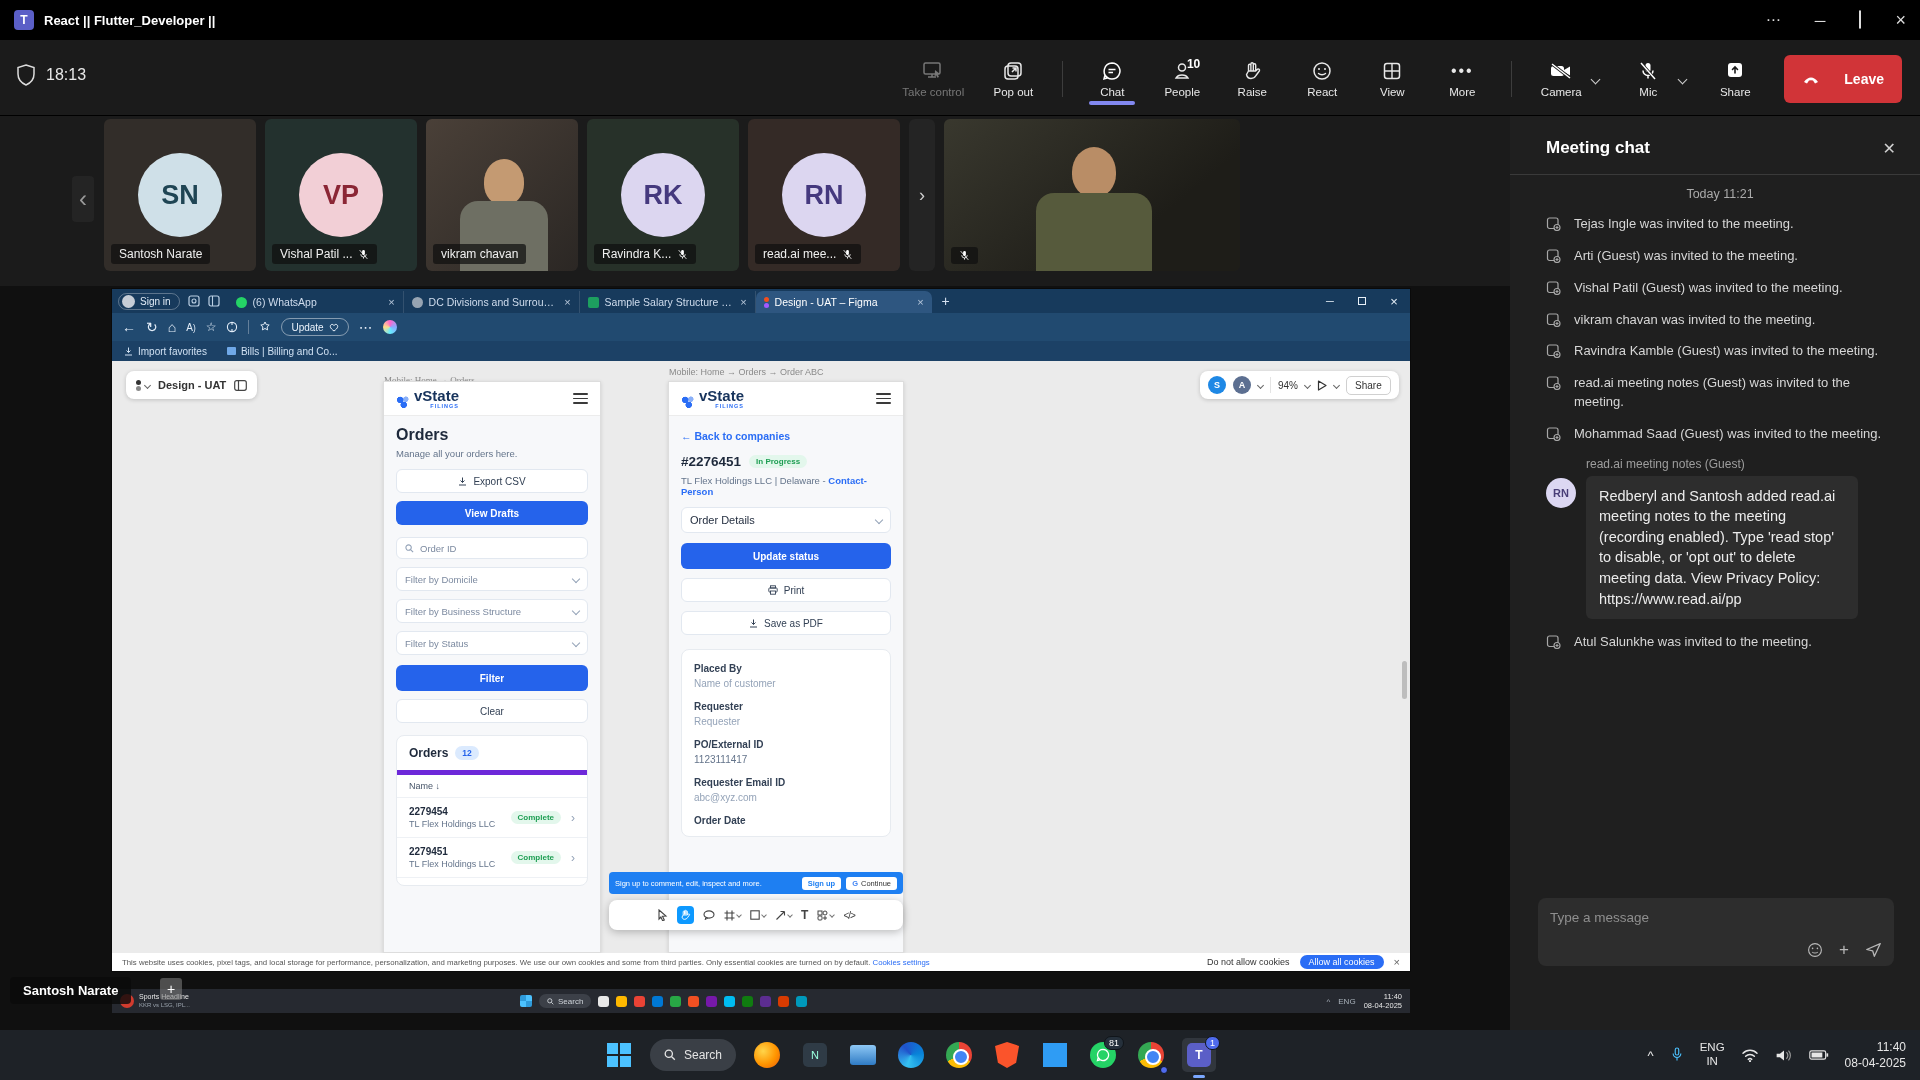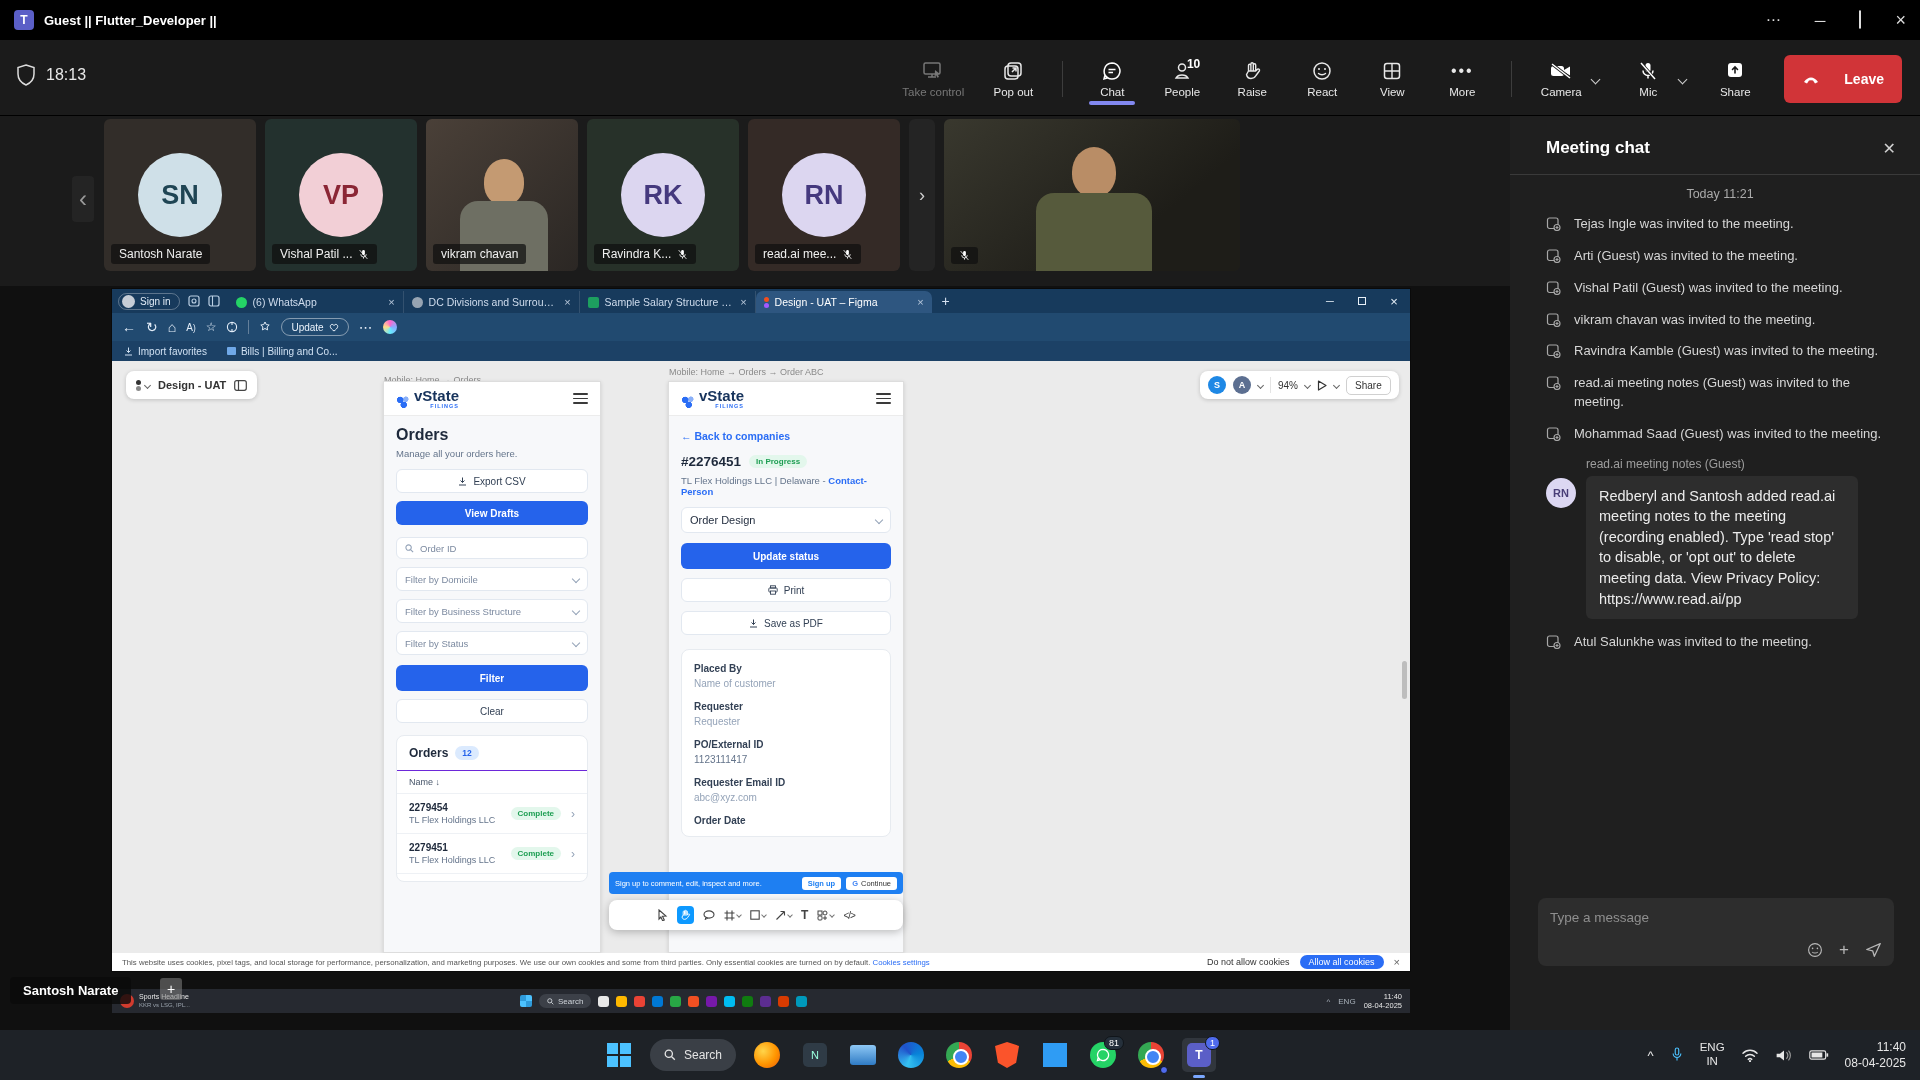--- a/index.html
+++ b/index.html
@@ -166,21 +166,21 @@
   .chrome-ic { width:26px; height:26px; border-radius:50%; background:conic-gradient(#ea4335 0 120deg, #fbbc05 120deg 240deg, #34a853 240deg 360deg); position:relative; }
   .chrome-ic::after { content:""; position:absolute; left:7px; top:7px; width:12px; height:12px; border-radius:50%; background:#4285f4; border:2px solid #fff; }
   .active-app { background:#31363d; }
   .active-app::after { content:""; position:absolute; bottom:-6px; left:11px; width:12px; height:3px; border-radius:2px; background:#7aa7ff; }
 </style>
 </head>
 <body>
 
 <div class="titlebar">
   <div class="teams-logo">T</div>
-  <div class="tb-title">Guest || Flutter_Developer ||</div>
+  <div class="tb-title">React || Flutter_Developer ||</div>
   <div class="tb-right">
     <span class="glyph">⋯</span>
     <span class="glyph">─</span>
     <span><span class="win-max-box"></span></span>
     <span class="glyph" style="font-size:18px;">×</span>
   </div>
 </div>
 
 <div class="meetbar">
   <div class="timerwrap">
@@ -497,21 +497,21 @@
         <span style="width:1px;height:16px;background:#e4e4e4;"></span>
         <span class="fg-zoom">94%</span>
         <span class="fg-chev"></span>
         <svg width="10" height="11" viewBox="0 0 10 11">
             <path d="M1.5 1 L9 5.5 1.5 10z" fill="none" stroke="#333" stroke-width="1.2" stroke-linejoin="round"></path>
           </svg>
         <span class="fg-chev"></span>
         <span class="fg-share">Share</span>
       </div>
 
-      <div class="frame-label" style="left:272px; top:14px;">Mobile: Home → Orders</div>
+      <div class="frame-label" style="left:272px; top:14px;font-family:Liberation Serif, serif;">Mobile: Home → Orders</div>
       <div class="phone" style="left:271px; width:218px;">
         <div class="ph-head">
           <div class="brand">
             <span class="brand-mark"></span>
             <span style="display:flex;flex-direction:column;align-items:flex-end;">
               <span class="brand-name">vState</span>
               <span class="brand-sub">FILINGS</span>
             </span>
           </div>
           <div class="burger">
@@ -549,21 +549,21 @@
               <span>Filter by Status</span>
               <span class="fchev"></span>
             </div>
           <div class="btn btn-blue" style="height:26px; margin-top:10px;">Filter</div>
           <div class="btn btn-outline" style="height:24px; margin-top:8px;">Clear</div>
           <div class="card" style="margin-top:12px;">
             <div style="display:flex; align-items:center; gap:7px; padding:10px 12px;">
               <span style="font-size:12px; font-weight:bold; color:#1e293b;">Orders</span>
               <span style="background:#dbeafe; color:#2563eb; font-size:8.5px; font-weight:bold; border-radius:8px; padding:2px 7px;">12</span>
             </div>
-            <div style="border-top:1px solid #6d28d9; padding:6px 12px; font-size:9px; color:#475569;">
+            <div style="border-top:5px solid #6d28d9; padding:6px 12px; font-size:9px; color:#475569;">
               <span>Name</span> <span>↓</span>
             </div>
             <div style="border-top:1px solid #eef1f5; padding:8px 12px; display:flex; align-items:center;">
               <div style="flex:1;">
                 <div style="font-size:10px; font-weight:bold; color:#1e293b;">2279454</div>
                 <div style="font-size:9px; color:#64748b; margin-top:2px;">TL Flex Holdings LLC</div>
               </div>
               <span class="pill-green">Complete</span>
               <span class="row-chev" style="margin-left:10px;">›</span>
             </div>
@@ -599,21 +599,21 @@
         <div class="ph-body">
           <div style="font-size:10.5px; font-weight:bold; color:#2a6df5; margin-top:4px;">← <span>Back to companies</span></div>
           <div style="display:flex; align-items:center; gap:8px; margin-top:12px;">
             <span style="font-size:13.5px; font-weight:bold; color:#1e293b;">#2276451</span>
             <span class="pill-green">In Progress</span>
           </div>
           <div style="font-size:9.5px; color:#64748b; margin-top:6px;">
             <span>TL Flex Holdings LLC | Delaware -</span> <span class="blue-link">Contact-Person</span>
           </div>
           <div class="field" style="height:26px; margin-top:10px; color:#1e293b; font-size:11px;">
-              <span>Order Design</span>
+              <span>Order Details</span>
               <span class="fchev"></span>
             </div>
           <div class="btn btn-blue" style="height:26px; margin-top:10px;">Update status</div>
           <div class="btn btn-outline" style="height:24px; margin-top:9px;">
             <svg width="10" height="10" viewBox="0 0 10 10">
                 <rect x="2.5" y="0.8" width="5" height="2.2" fill="none" stroke="#334155" stroke-width="0.9"></rect>
                 <rect x="0.8" y="3" width="8.4" height="4" rx="0.8" fill="none" stroke="#334155" stroke-width="0.9"></rect>
                 <rect x="2.5" y="6" width="5" height="3.2" fill="#fff" stroke="#334155" stroke-width="0.9"></rect>
               </svg>
             <span>Print</span>

